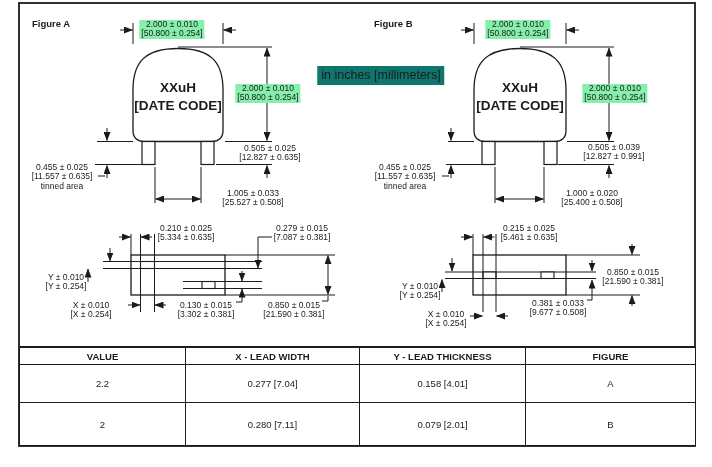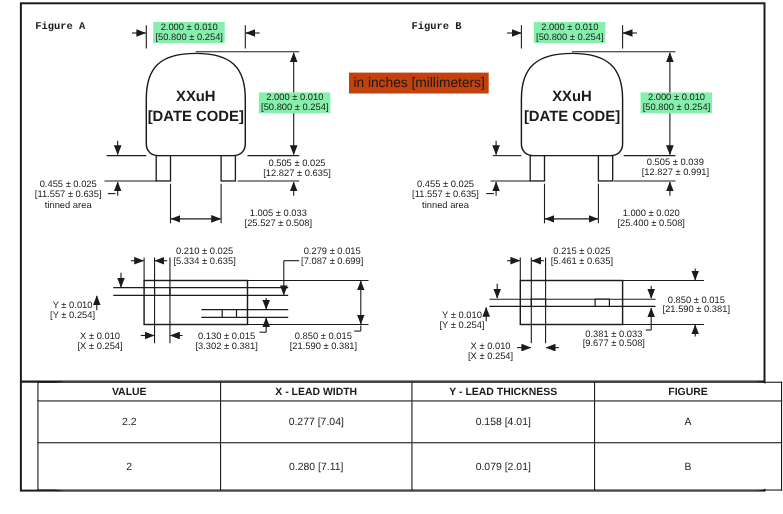--- a/index.html
+++ b/index.html
@@ -6,31 +6,31 @@
   #stage{
     position:relative; width:712px; height:467px; background:#ffffff;
     font-family:"Liberation Sans", sans-serif; color:#1b1b1b; overflow:hidden;
   }
   #linework{position:absolute;left:0;top:0;}
   .lbl{
     position:absolute; transform:translateX(-50%);
     font-size:8.5px; line-height:9.5px; text-align:center; white-space:nowrap;
     color:#1b1b1b; z-index:2;
   }
-  .lbl.la{transform:none; text-align:center;font-family:Liberation Mono, monospace;}
+  .lbl.la{transform:none; text-align:center;}
   .lbl.bgw{background:#86efac; padding:0 2px;}
   .fig-title{font-size:9.5px; font-weight:bold;}
   .marking{font-size:13.5px; line-height:18px; font-weight:bold;}
   .units-note{
-    font-size:12.5px; line-height:15px; background:#c2410c; padding:2px 4px;
+    font-size:12.5px; line-height:15px; background:#0f766e; padding:2px 4px;
   }
   #spec-table{
-    position:absolute; left:34px; top:347px; width:676px; height:99px;
+    position:absolute; left:19px; top:347px; width:676px; height:99px;
     border-collapse:collapse; table-layout:fixed; z-index:2;
-    font-size:9.5px; color:#1b1b1b; text-align:center; background:#ffffff;border-radius:24px;
+    font-size:9.5px; color:#1b1b1b; text-align:center; background:#ffffff;
   }
   #spec-table th, #spec-table td{
     border:1px solid #1b1b1b; padding:0; font-weight:normal; overflow:hidden;
   }
   #spec-table th{font-weight:bold; border-bottom:1.5px solid #1b1b1b;}
   #spec-table thead tr{height:17px;}
   #spec-table tbody tr{height:16px;}
   #spec-table tbody tr:last-child{height:18px;}
 </style>
 </head>
@@ -234,21 +234,21 @@
     <div>[11.557 ± 0.635]</div>
     <div>tinned area</div>
   </div>
 
   <div class="lbl" style="left:186px; top:223.5px">
     <div>0.210 ± 0.025</div>
       <div>[5.334 ± 0.635]</div>
   </div>
   <div class="lbl" style="left:302px; top:223.5px">
     <div>0.279 ± 0.015</div>
-      <div>[7.087 ± 0.699]</div>
+      <div>[7.087 ± 0.381]</div>
   </div>
   <div class="lbl" style="left:66px; top:272.5px">
     <div>Y ± 0.010</div>
       <div>[Y ± 0.254]</div>
   </div>
   <div class="lbl" style="left:91px; top:300.5px">
     <div>X ± 0.010</div>
       <div>[X ± 0.254]</div>
   </div>
   <div class="lbl" style="left:206px; top:300.5px">

